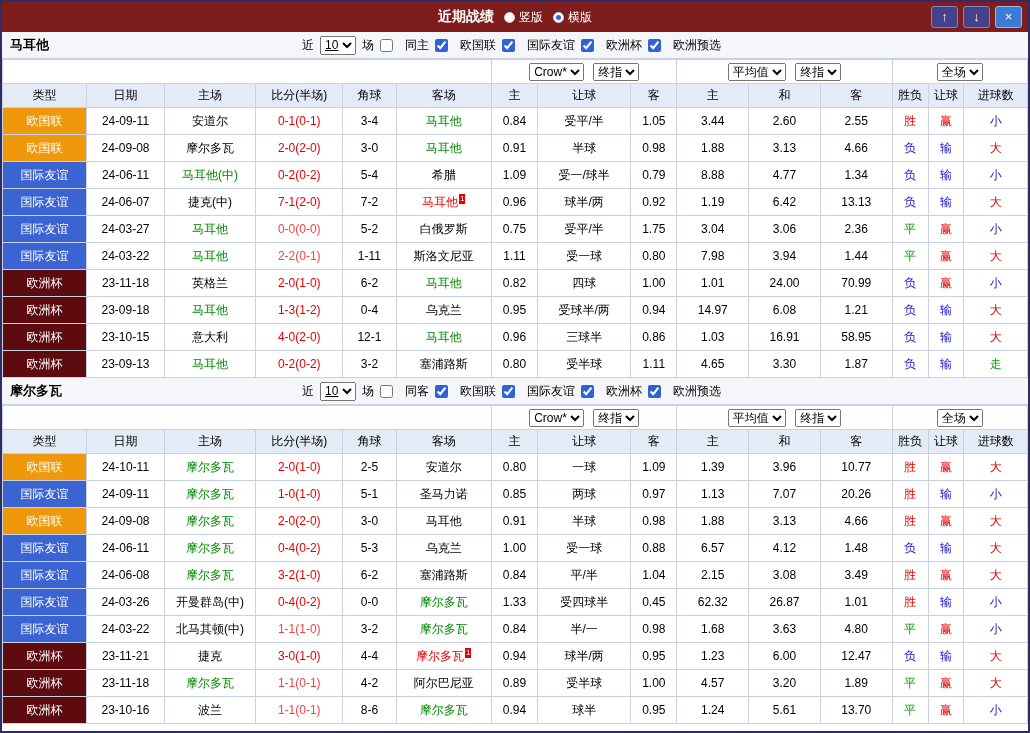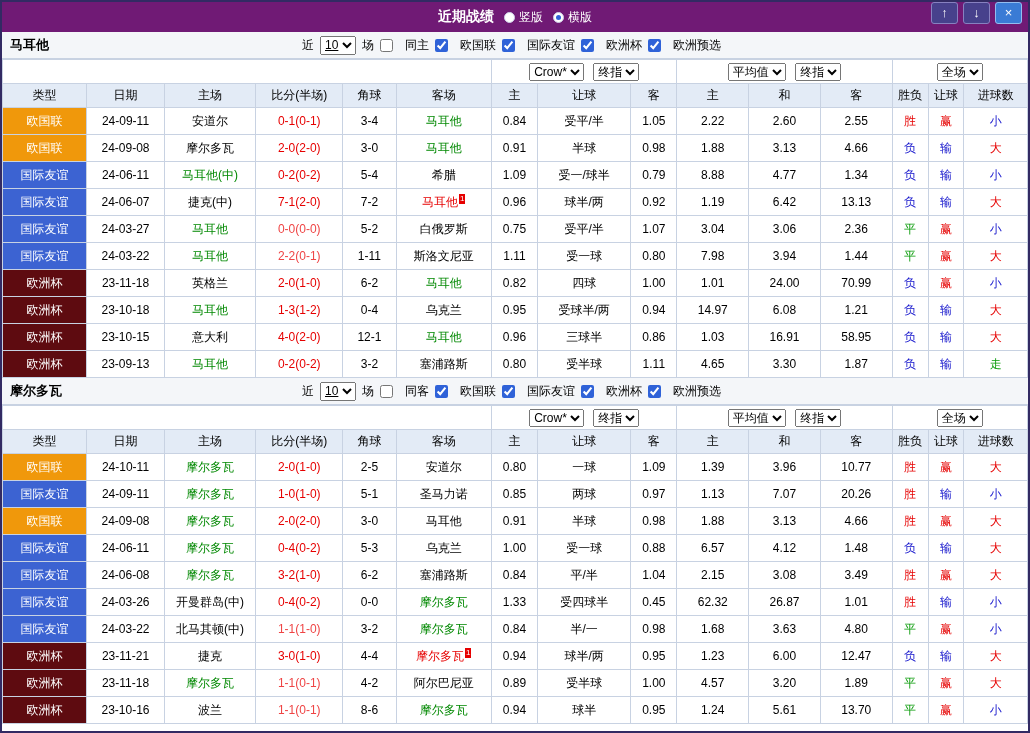--- a/index.html
+++ b/index.html
@@ -1,20 +1,20 @@
 <!DOCTYPE html>
 <html><head>
 <meta charset="utf-8">
 <style>
   html,body{margin:0;padding:0;width:1030px;height:733px;overflow:hidden;
     font-family:"Liberation Sans","DejaVu Sans",sans-serif;background:#fff;}
   .window{width:1030px;height:733px;box-sizing:border-box;border:2px solid #322a63;
     background:#fff;position:relative;overflow:hidden;}
   
-  .titlebar{height:30px;background:#701a75;position:relative;display:flex;color:#fff;}
+  .titlebar{height:30px;background:#7f1d1d;position:relative;display:flex;align-items:center;color:#fff;}
   .title-group{position:absolute;left:50%;top:0;height:30px;transform:translateX(-50%);
     display:flex;align-items:center;gap:10px;white-space:nowrap;}
   .title{font-size:14px;font-weight:bold;}
   .radio{display:inline-flex;align-items:center;gap:4px;font-size:12px;cursor:pointer;}
   .rdot{width:11px;height:11px;border-radius:50%;background:#fff;display:inline-block;position:relative;border:1px solid #cfcfe8;box-sizing:border-box;}
   .rdot.on::after{content:"";position:absolute;left:2px;top:2px;width:5px;height:5px;border-radius:50%;background:#2f62d8;}
   .titlebar-buttons{margin-left:auto;display:flex;gap:5px;padding-right:6px;}
   .nav-btn{width:27px;height:22px;background:#47418c;border:1px solid #8781c0;border-radius:3px;
     color:#fff;font-size:13px;line-height:18px;cursor:pointer;padding:0;}
   .nav-btn.close{background:#3a7bd5;border-color:#93bdf0;}
@@ -159,21 +159,21 @@
           <tr>
             <td class="type t-nl">欧国联</td>
             <td>24-09-11</td>
             <td class="team ">安道尔</td>
             <td class="score">0-1(0-1)</td>
             <td>3-4</td>
             <td class="team focal">马耳他</td>
             <td>0.84</td>
             <td>受平/半</td>
             <td>1.05</td>
-            <td>2.22</td>
+            <td>3.44</td>
             <td>2.60</td>
             <td>2.55</td>
             <td class="c-red">胜</td>
             <td class="c-red">赢</td>
             <td class="c-blue">小</td>
           </tr>
           <tr>
             <td class="type t-nl">欧国联</td>
             <td>24-09-08</td>
             <td class="team ">摩尔多瓦</td>
@@ -226,21 +226,21 @@
           </tr>
           <tr>
             <td class="type t-fr">国际友谊</td>
             <td>24-03-27</td>
             <td class="team focal">马耳他</td>
             <td class="score draw">0-0(0-0)</td>
             <td>5-2</td>
             <td class="team ">白俄罗斯</td>
             <td>0.75</td>
             <td>受平/半</td>
-            <td>1.07</td>
+            <td>1.75</td>
             <td>3.04</td>
             <td>3.06</td>
             <td>2.36</td>
             <td class="c-green">平</td>
             <td class="c-red">赢</td>
             <td class="c-blue">小</td>
           </tr>
           <tr>
             <td class="type t-fr">国际友谊</td>
             <td>24-03-22</td>
@@ -270,21 +270,21 @@
             <td>1.00</td>
             <td>1.01</td>
             <td>24.00</td>
             <td>70.99</td>
             <td class="c-blue">负</td>
             <td class="c-red">赢</td>
             <td class="c-blue">小</td>
           </tr>
           <tr>
             <td class="type t-ec">欧洲杯</td>
-            <td>23-10-18</td>
+            <td>23-09-18</td>
             <td class="team focal">马耳他</td>
             <td class="score">1-3(1-2)</td>
             <td>0-4</td>
             <td class="team ">乌克兰</td>
             <td>0.95</td>
             <td>受球半/两</td>
             <td>0.94</td>
             <td>14.97</td>
             <td>6.08</td>
             <td>1.21</td>

